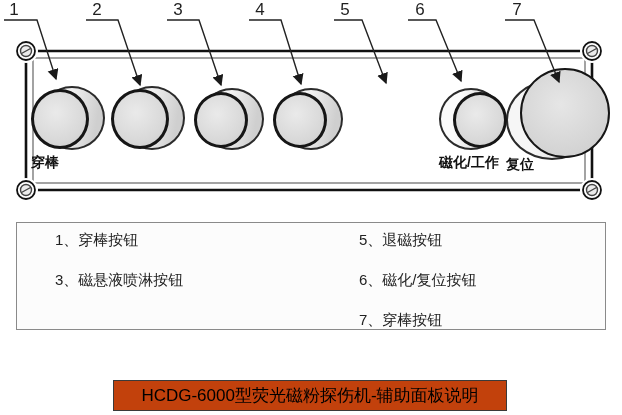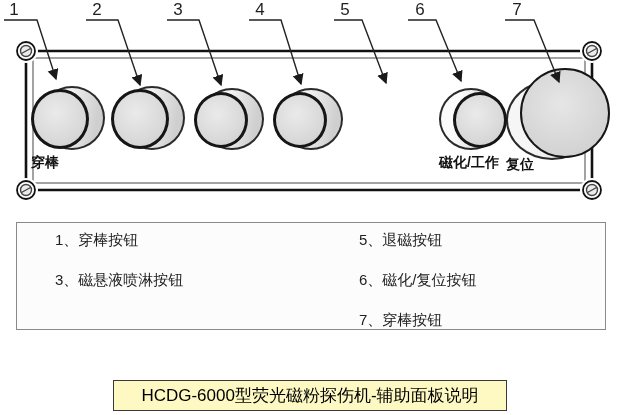--- a/index.html
+++ b/index.html
@@ -32,21 +32,21 @@
     background:radial-gradient(circle at 45% 40%, #e6e6e6, #d6d6d6 60%, #cbcbcb);}
   .big .blabel{top:92px;width:88px;}
   
   .legend{position:absolute;left:16px;top:222px;width:590px;height:108px;
     background:#fcfcfc;border:1px solid #8a8a8a;box-sizing:border-box;}
   .leg-col{position:absolute;top:8px;}
   .leg-col.left{left:38px;} .leg-col.right{left:342px;}
   .leg-item{font-size:15px;color:#222;margin-bottom:21px;white-space:nowrap;}
   
   .title-box{position:absolute;left:113px;top:380px;width:394px;height:31px;
-    border:1.5px solid #3a3a3a;box-sizing:border-box;background:#fef9c3;
+    border:1.5px solid #3a3a3a;box-sizing:border-box;background:#c2410c;
     display:flex;align-items:center;justify-content:center;
     font-size:17px;color:#000;white-space:nowrap;}
 </style>
 </head>
 <body>
 
 <div class="stage">
 
   <svg width="622" height="210">
     <rect x="26" y="51" width="566" height="139" rx="3" fill="#ffffff" stroke="#111111" stroke-width="2.6"></rect>

